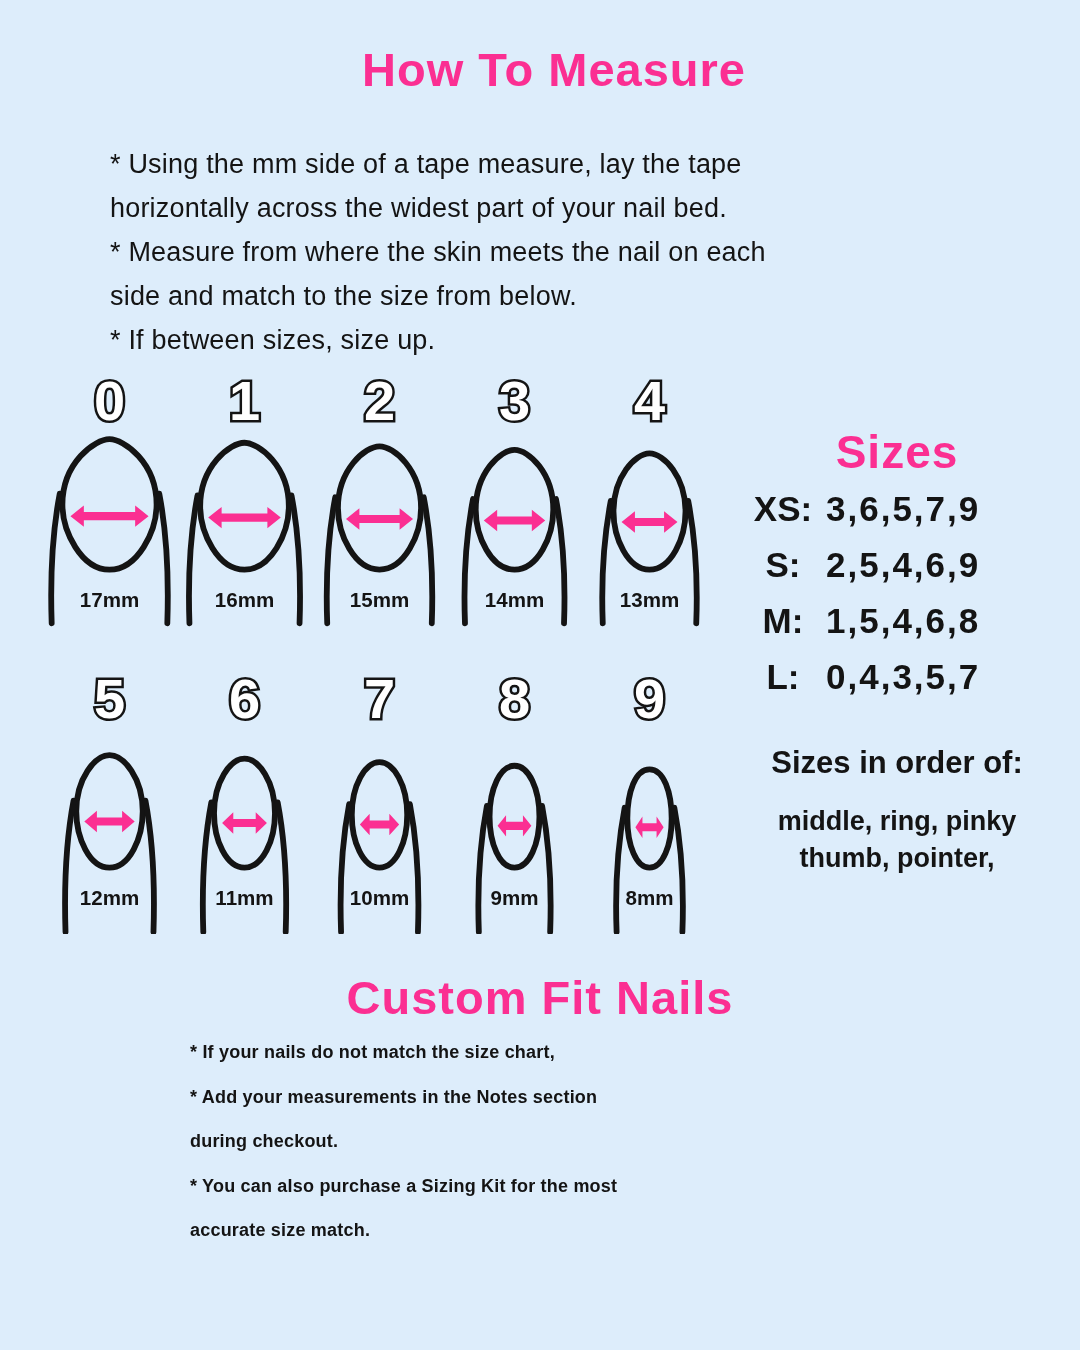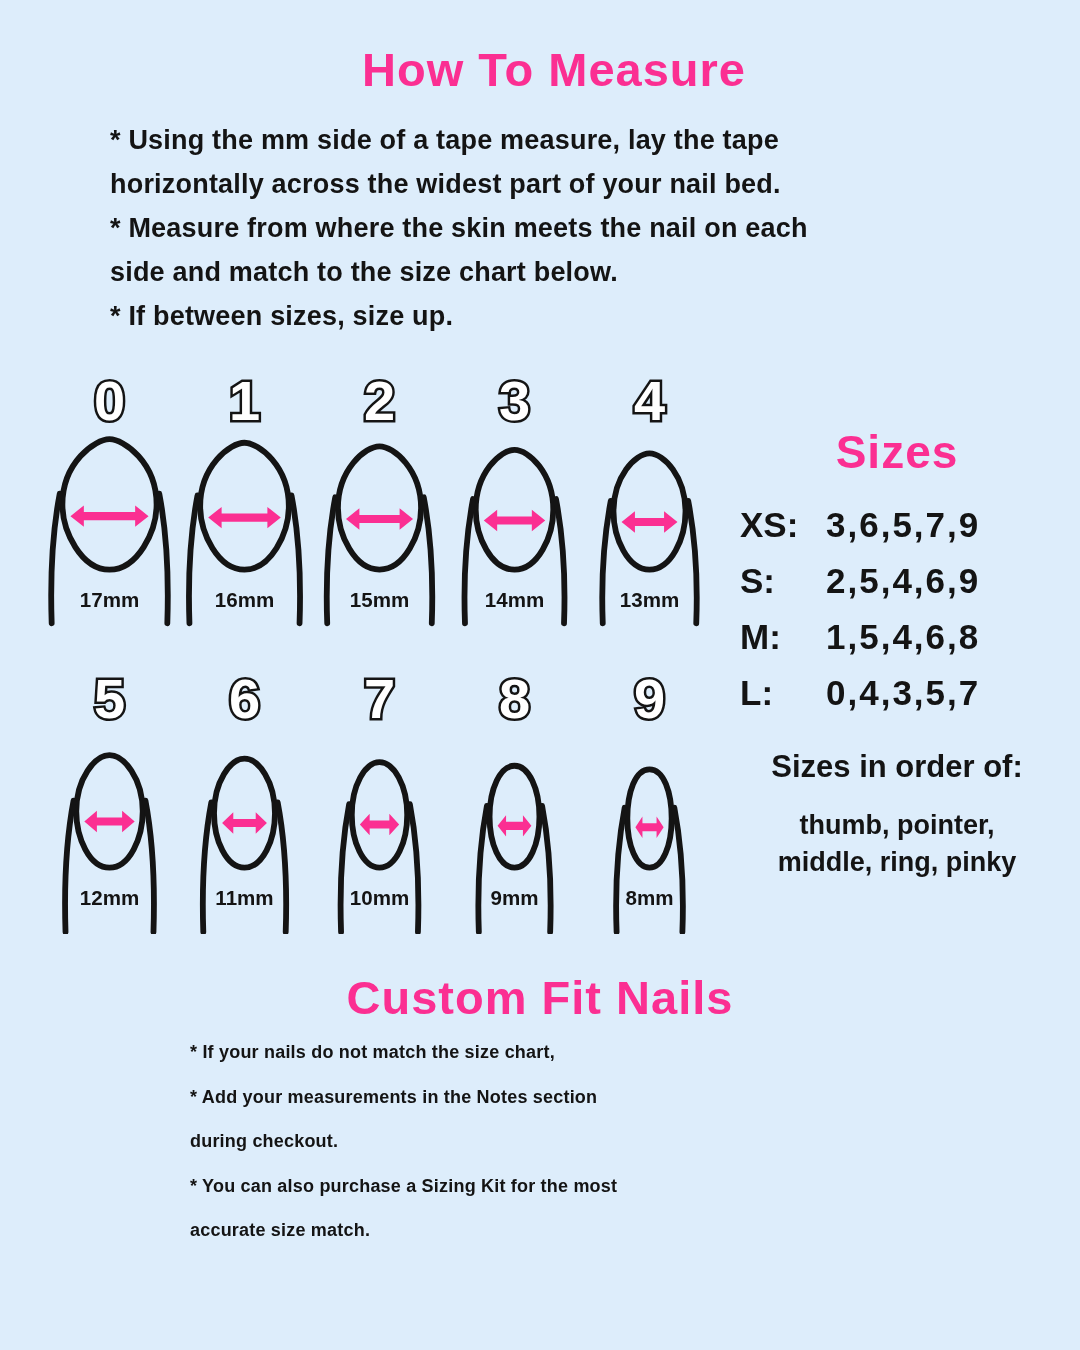--- a/index.html
+++ b/index.html
@@ -16,22 +16,22 @@
     color:#fb2f92;
     font-weight:800;
     text-align:center;
     margin:0;
   }
   .main-title{
     position:absolute;top:42px;left:0;right:0;
     font-size:47px;letter-spacing:1px;padding-left:28px;
   }
   .intro{
-    position:absolute;top:118px;left:110px;width:880px;
-    font-size:27px;font-weight:700;line-height:44px;
+    position:absolute;top:142px;left:110px;width:880px;
+    font-size:27px;font-weight:400;line-height:44px;
     letter-spacing:.2px;
   }
   .chart{
     position:absolute;top:372px;left:42px;width:680px;
   }
   .nail-row{display:flex;}
   .nail-row + .nail-row{margin-top:34px;}
   .figure{
     width:135px;
     display:flex;flex-direction:column;align-items:center;
@@ -40,30 +40,30 @@
     font-size:56px;font-weight:800;line-height:58px;height:58px;
     color:#ffffff;
     -webkit-text-stroke:5px #141414;
     paint-order:stroke fill;
   }
   .figure svg{display:block;}
   .sizes-panel{
     position:absolute;left:740px;top:378px;width:314px;
   }
   .sizes-title{font-size:46px;letter-spacing:1px;margin-top:47px;}
-  .size-entries{margin-top:26px;}
+  .size-entries{margin-top:10px;text-align:center;}
   .size-entry{
     display:flex;
     font-size:35px;font-weight:800;line-height:40px;
     margin-bottom:16px;
   }
   .size-entry .size-label{width:86px;flex:none;}
   .size-entry .size-values{letter-spacing:2px;}
   .order-title{
-    margin-top:36px;
+    margin-top:48px;
     font-size:31px;font-weight:800;
     text-align:center;
   }
   .order-lines{
     margin-top:22px;
     font-size:27px;font-weight:700;line-height:37px;
     text-align:center;
   }
   .custom-title{
     position:absolute;top:946px;left:0;right:0;
@@ -79,21 +79,21 @@
 <body>
 
 <div class="page">
 
   <h1 class="pink-heading main-title">How To Measure</h1>
 
   <section class="intro" id="intro">
       <div>* Using the mm side of a tape measure, lay the tape</div>
       <div>horizontally across the widest part of your nail bed.</div>
       <div>* Measure from where the skin meets the nail on each</div>
-      <div>side and match to the size chart below.</div>
+      <div>side and match to the size from below.</div>
       <div>* If between sizes, size up.</div>
     </section>
 
   <section class="chart">
     <div class="nail-row" id="nail-row-0">
         <div class="figure">
           <div class="bubble-num">0</div>
           <svg width="143" height="206" viewBox="0 0 160 230">
     <path d="M 80 156
     C 48.379999999999995 156, 27.299999999999997 113, 27.299999999999997 83
@@ -282,22 +282,22 @@
           <span class="size-label">M:</span>
           <span class="size-values">1,5,4,6,8</span>
         </div>
         <div class="size-entry">
           <span class="size-label">L:</span>
           <span class="size-values">0,4,3,5,7</span>
         </div>
       </div>
     <div class="order-title">Sizes in order of:</div>
     <div class="order-lines" id="order-lines">
+        <div>middle, ring, pinky</div>
         <div>thumb, pointer,</div>
-        <div>middle, ring, pinky</div>
       </div>
   </aside>
 
   <h2 class="pink-heading custom-title">Custom Fit Nails</h2>
 
   <section class="custom-text" id="custom-text">
       <div>* If your nails do not match the size chart,</div>
       <div>* Add your measurements in the Notes section</div>
       <div>during checkout.</div>
       <div>* You can also purchase a Sizing Kit for the most</div>

